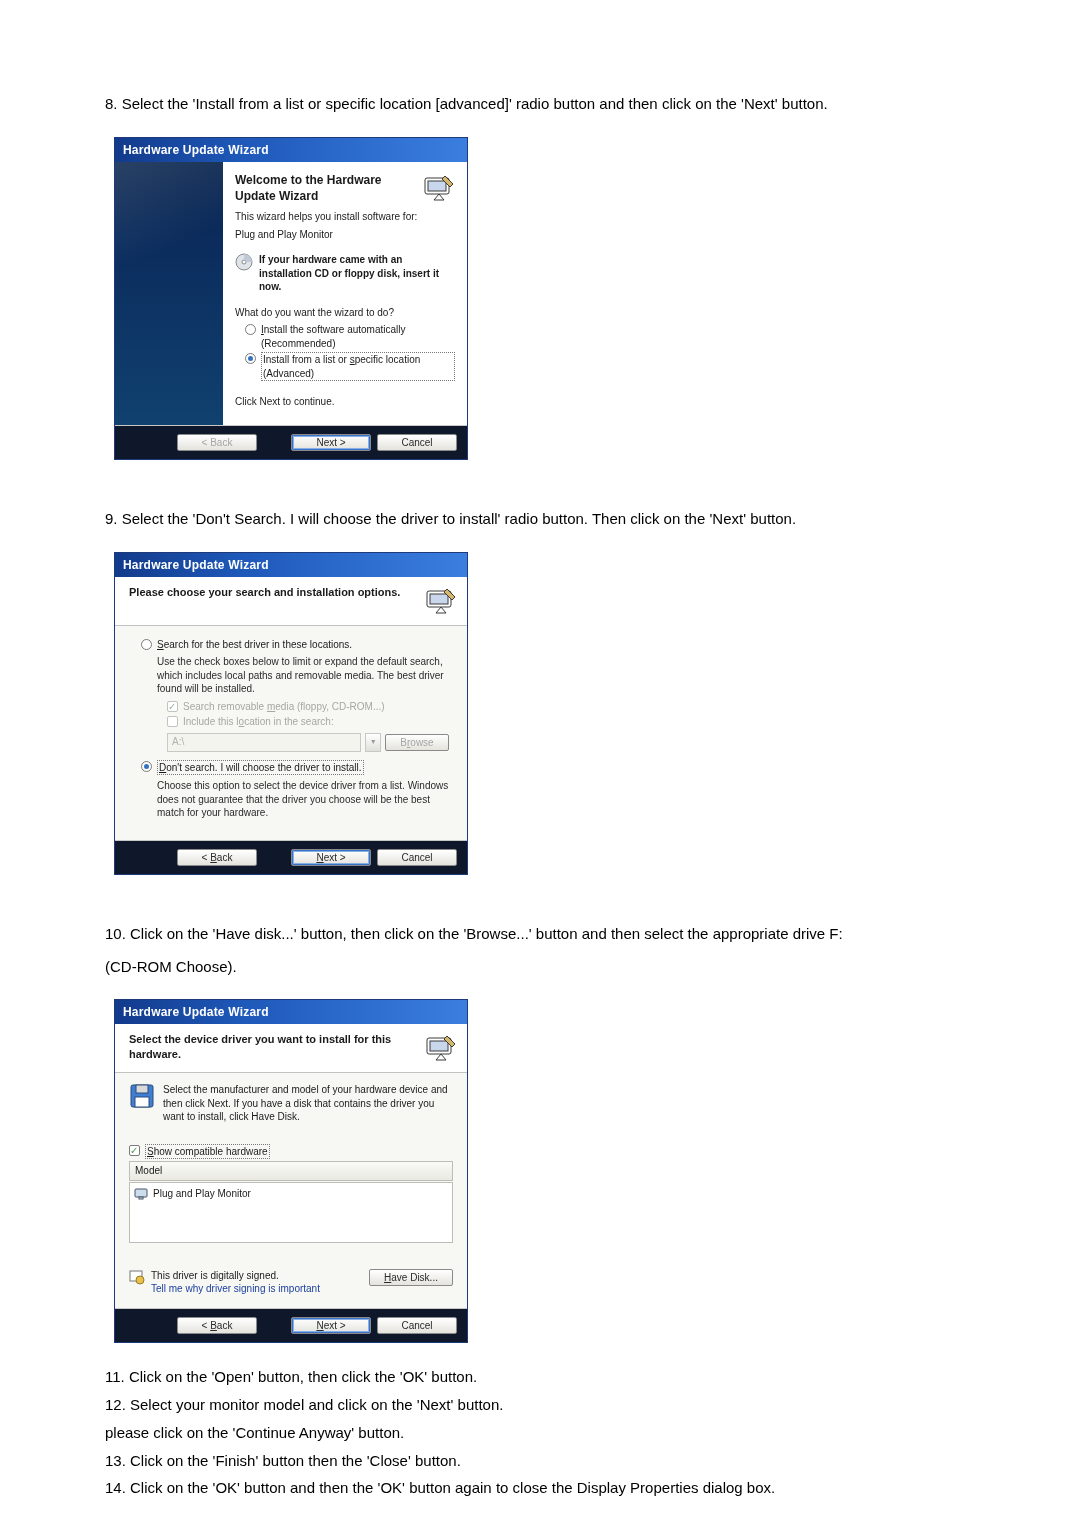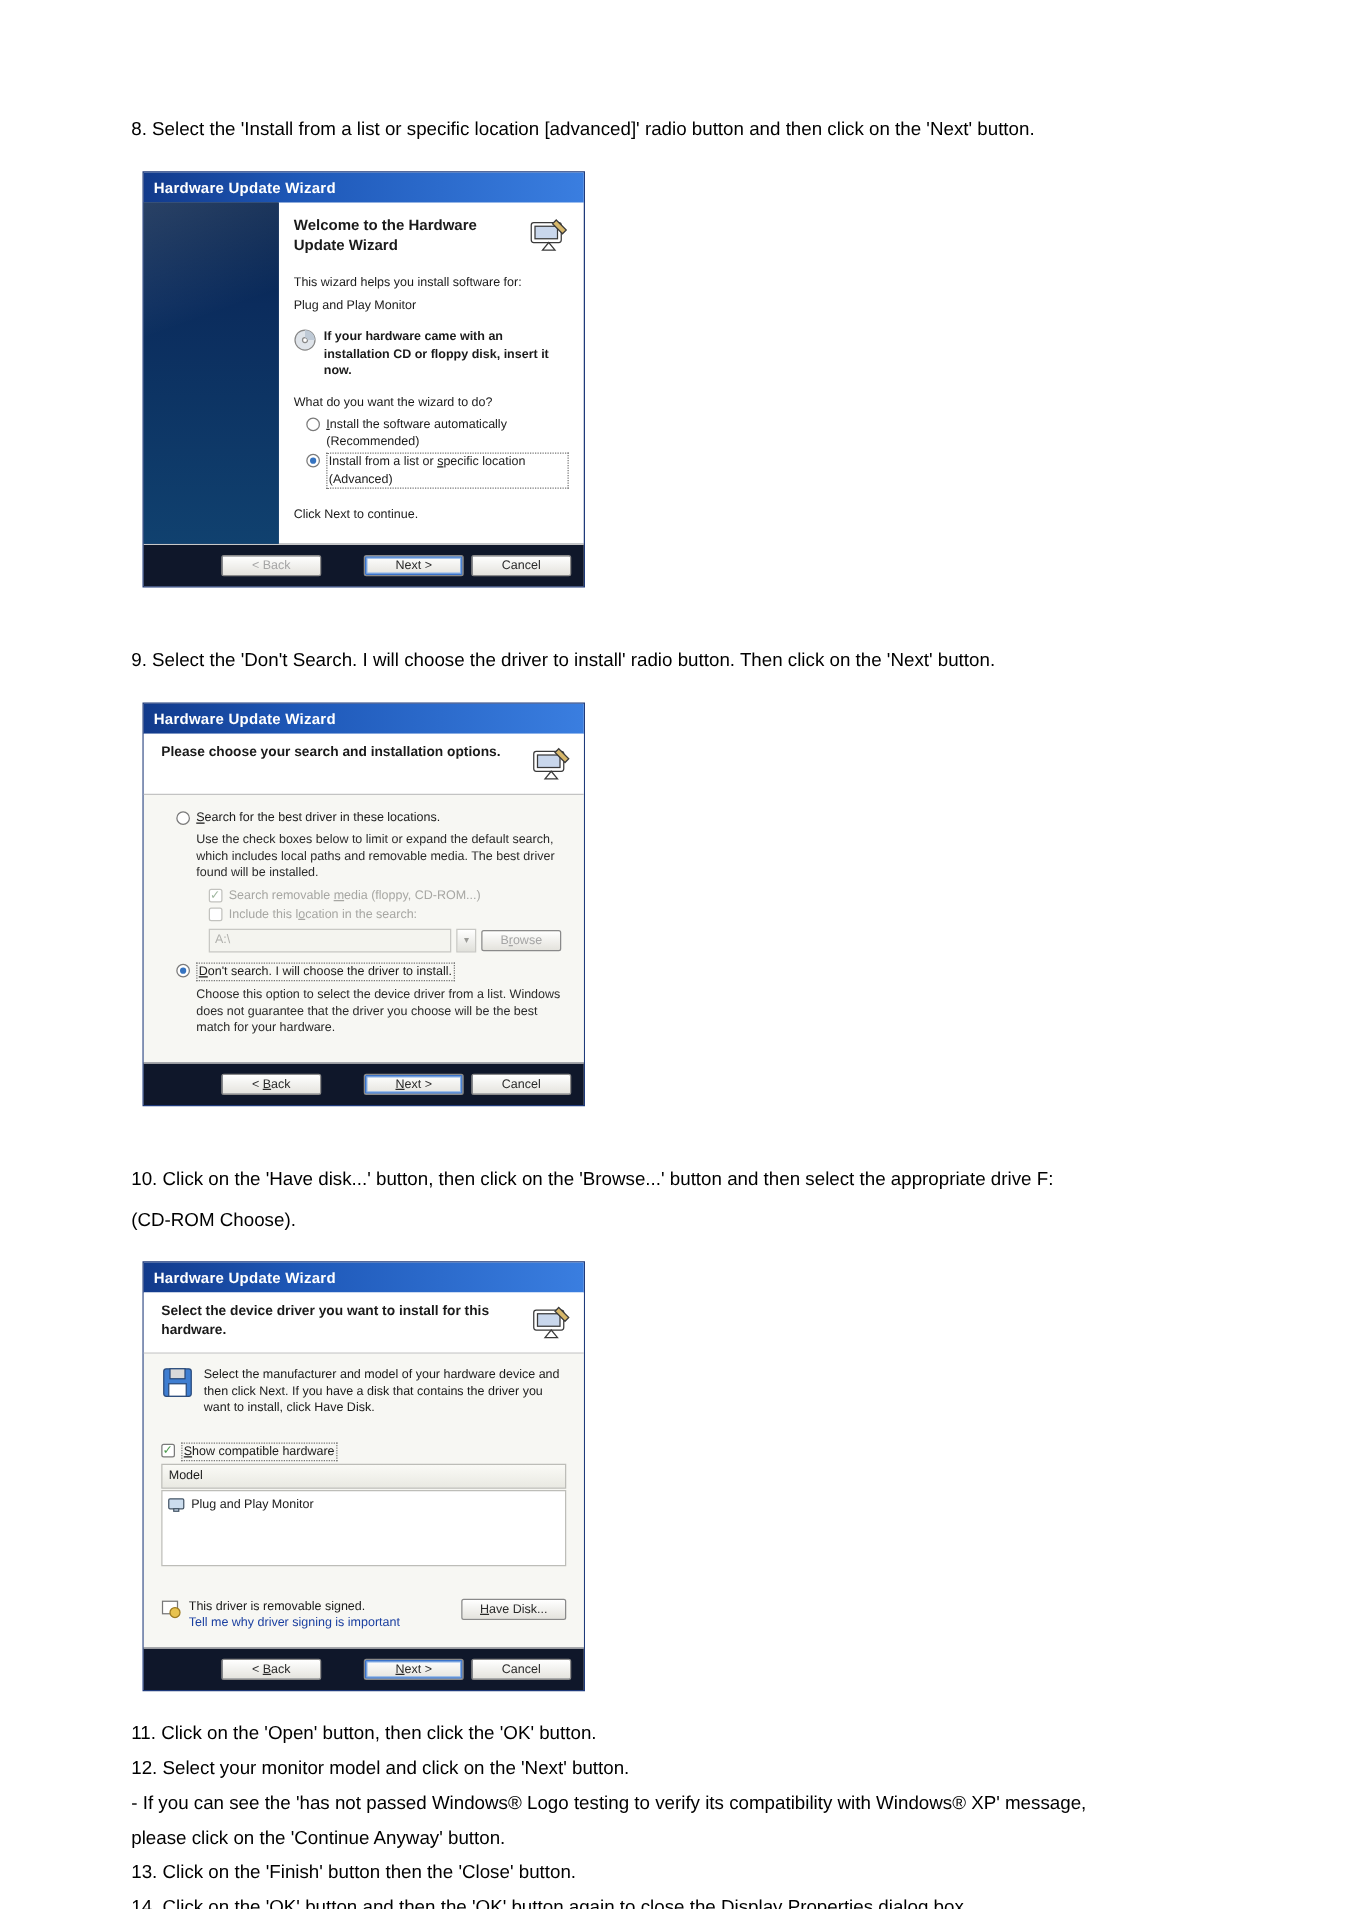--- a/index.html
+++ b/index.html
@@ -50,21 +50,21 @@
       linear-gradient(160deg, rgba(255,255,255,0.15) 0%, rgba(255,255,255,0) 35%),
       linear-gradient(to bottom, #04204a 0%, #0b2c5d 30%, #10416f 100%);
   }
   .intro-right {
     flex: 1;
     padding: 10px 12px 12px 12px;
   }
   .intro-heading {
     font-weight: bold;
     font-size: 12px;
-    margin-bottom: 16px;
+    margin-bottom: 6px;
   }
   .intro-icon {
     float: right;
     width: 32px; height: 32px;
     margin-left: 8px;
   }
   .hw-icon {
     width: 32px; height: 32px;
   }
   .intro-right p { margin: 4px 0; }
@@ -349,36 +349,35 @@
       </div>
       <div class="sign-row">
         <div class="sign-left">
           <span class="cert-icon">
             <svg width="16" height="16" viewBox="0 0 16 16">
               <rect x="1" y="2" width="12" height="10" fill="#fff" stroke="#777"></rect>
               <circle cx="11" cy="11" r="4" fill="#e7c24f" stroke="#9c7a20"></circle>
             </svg>
           </span>
           <span>
-            <span>This driver is removable signed.</span><br>
+            <span>This driver is digitally signed.</span><br>
             <span class="linkish">Tell me why driver signing is important</span>
           </span>
         </div>
         <span class="wbtn" style="min-width:70px"><u class="hot">H</u>ave Disk...</span>
       </div>
     </div>
     <div class="wiz-buttons">
       <span class="inner">
         <span class="wbtn">&lt; <u class="hot">B</u>ack</span>
         <span class="wbtn default"><u class="hot">N</u>ext &gt;</span>
         <span class="wbtn"><span>Cancel</span></span>
       </span>
     </div>
   </div>
 
   <div class="instr" style="line-height:1.85; margin-bottom:0">11. Click on the 'Open' button, then click the 'OK' button.</div>
   <div class="instr" style="line-height:1.85; margin-bottom:0">12. Select your monitor model and click on the 'Next' button.</div>
-  <div class="instr" style="line-height:1.85; margin-bottom:0">- If you can see the 'has not passed Windows® Logo testing to verify its compatibility with Windows® XP' message,</div>
   <div class="instr" style="line-height:1.85; margin-bottom:0">please click on the 'Continue Anyway' button.</div>
   <div class="instr" style="line-height:1.85; margin-bottom:0">13. Click on the 'Finish' button then the 'Close' button.</div>
   <div class="instr" style="line-height:1.85; margin-bottom:0">14. Click on the 'OK' button and then the 'OK' button again to close the Display Properties dialog box.</div>
 
 </div>
 
 </body></html>

